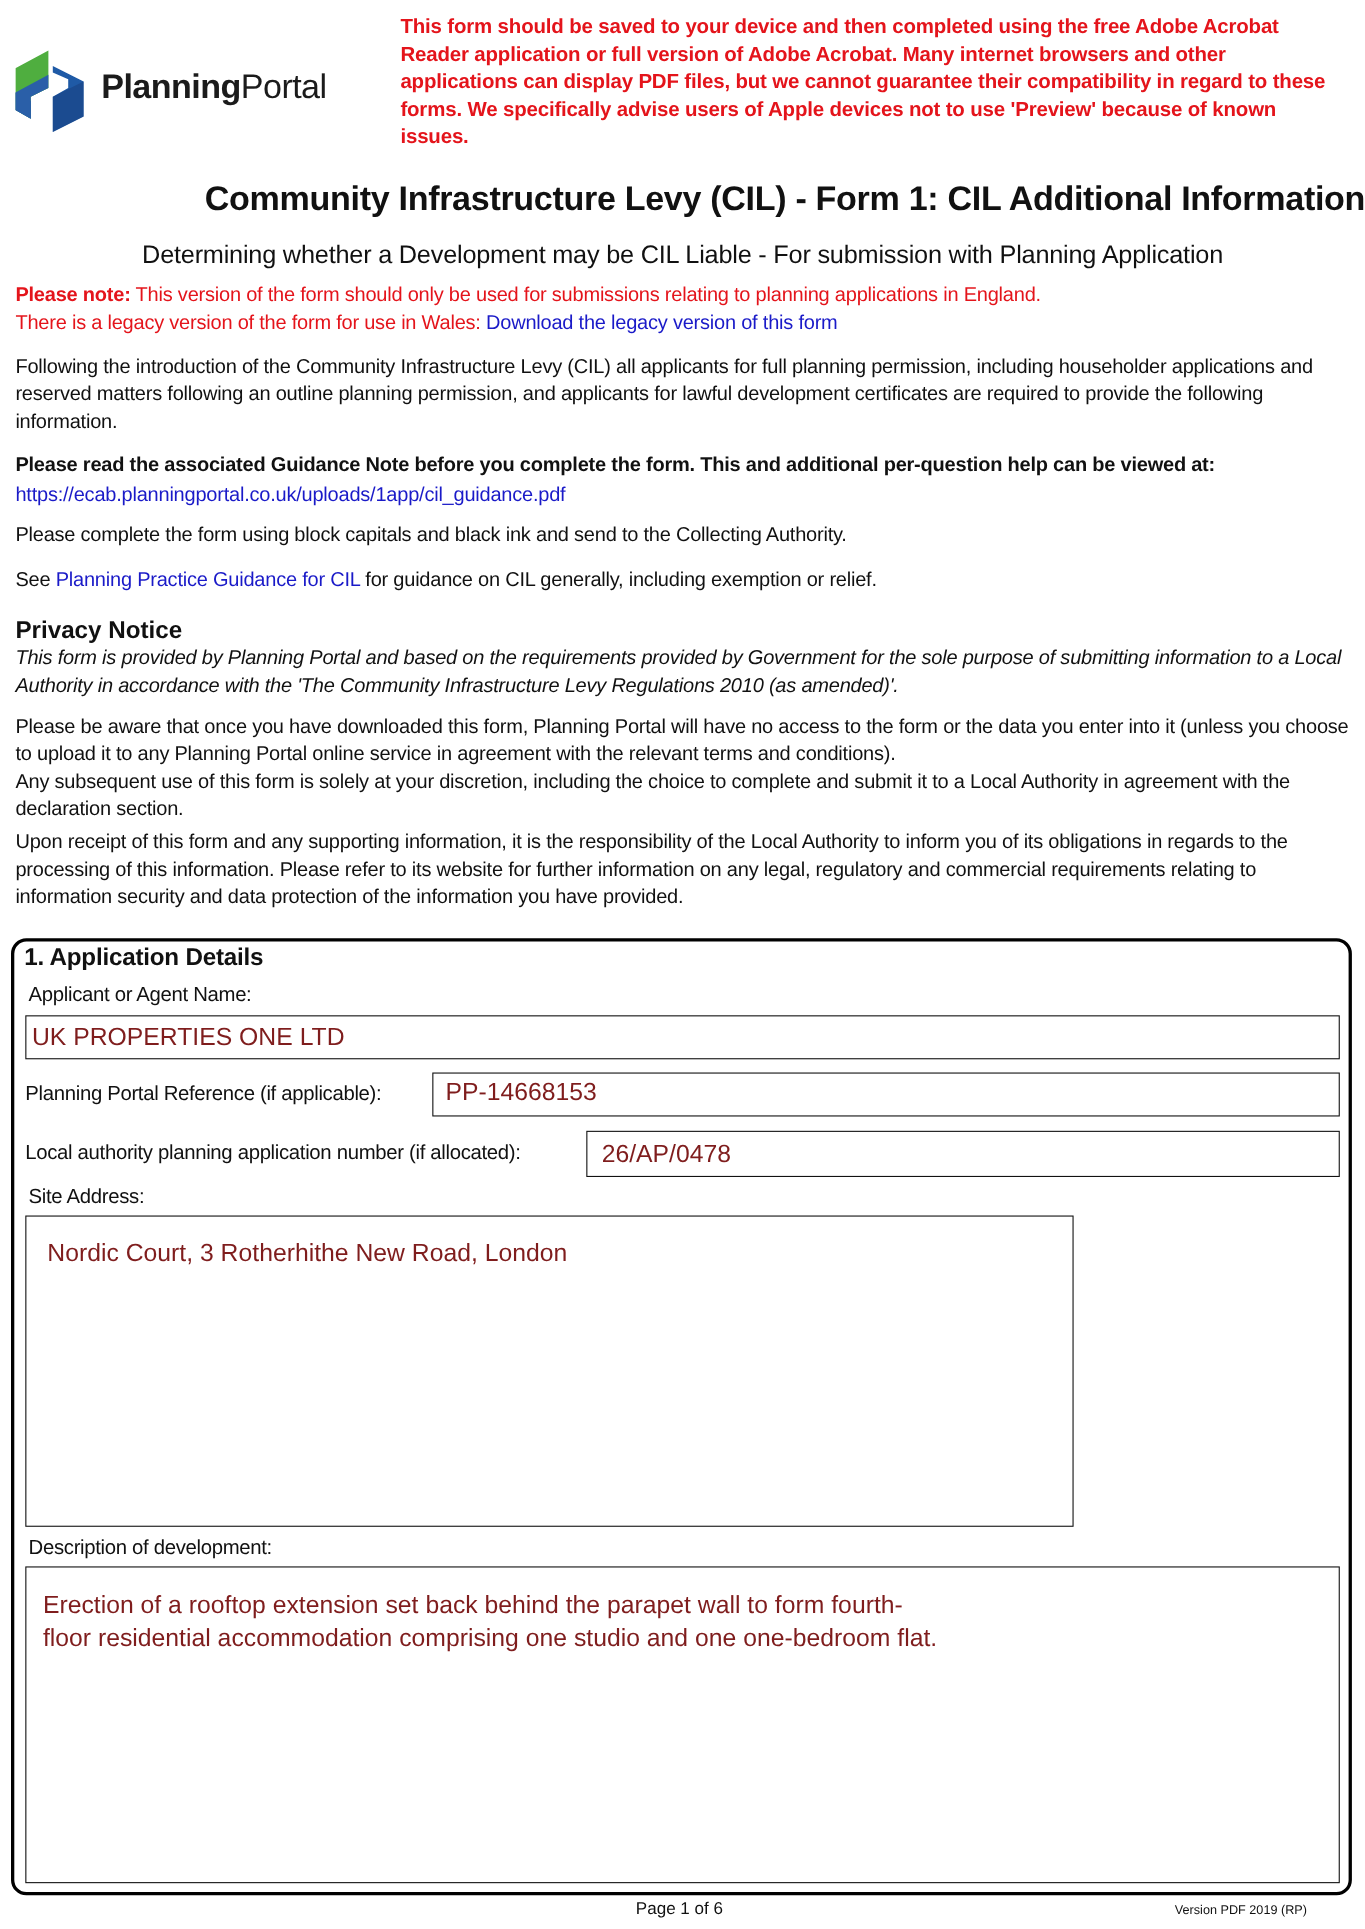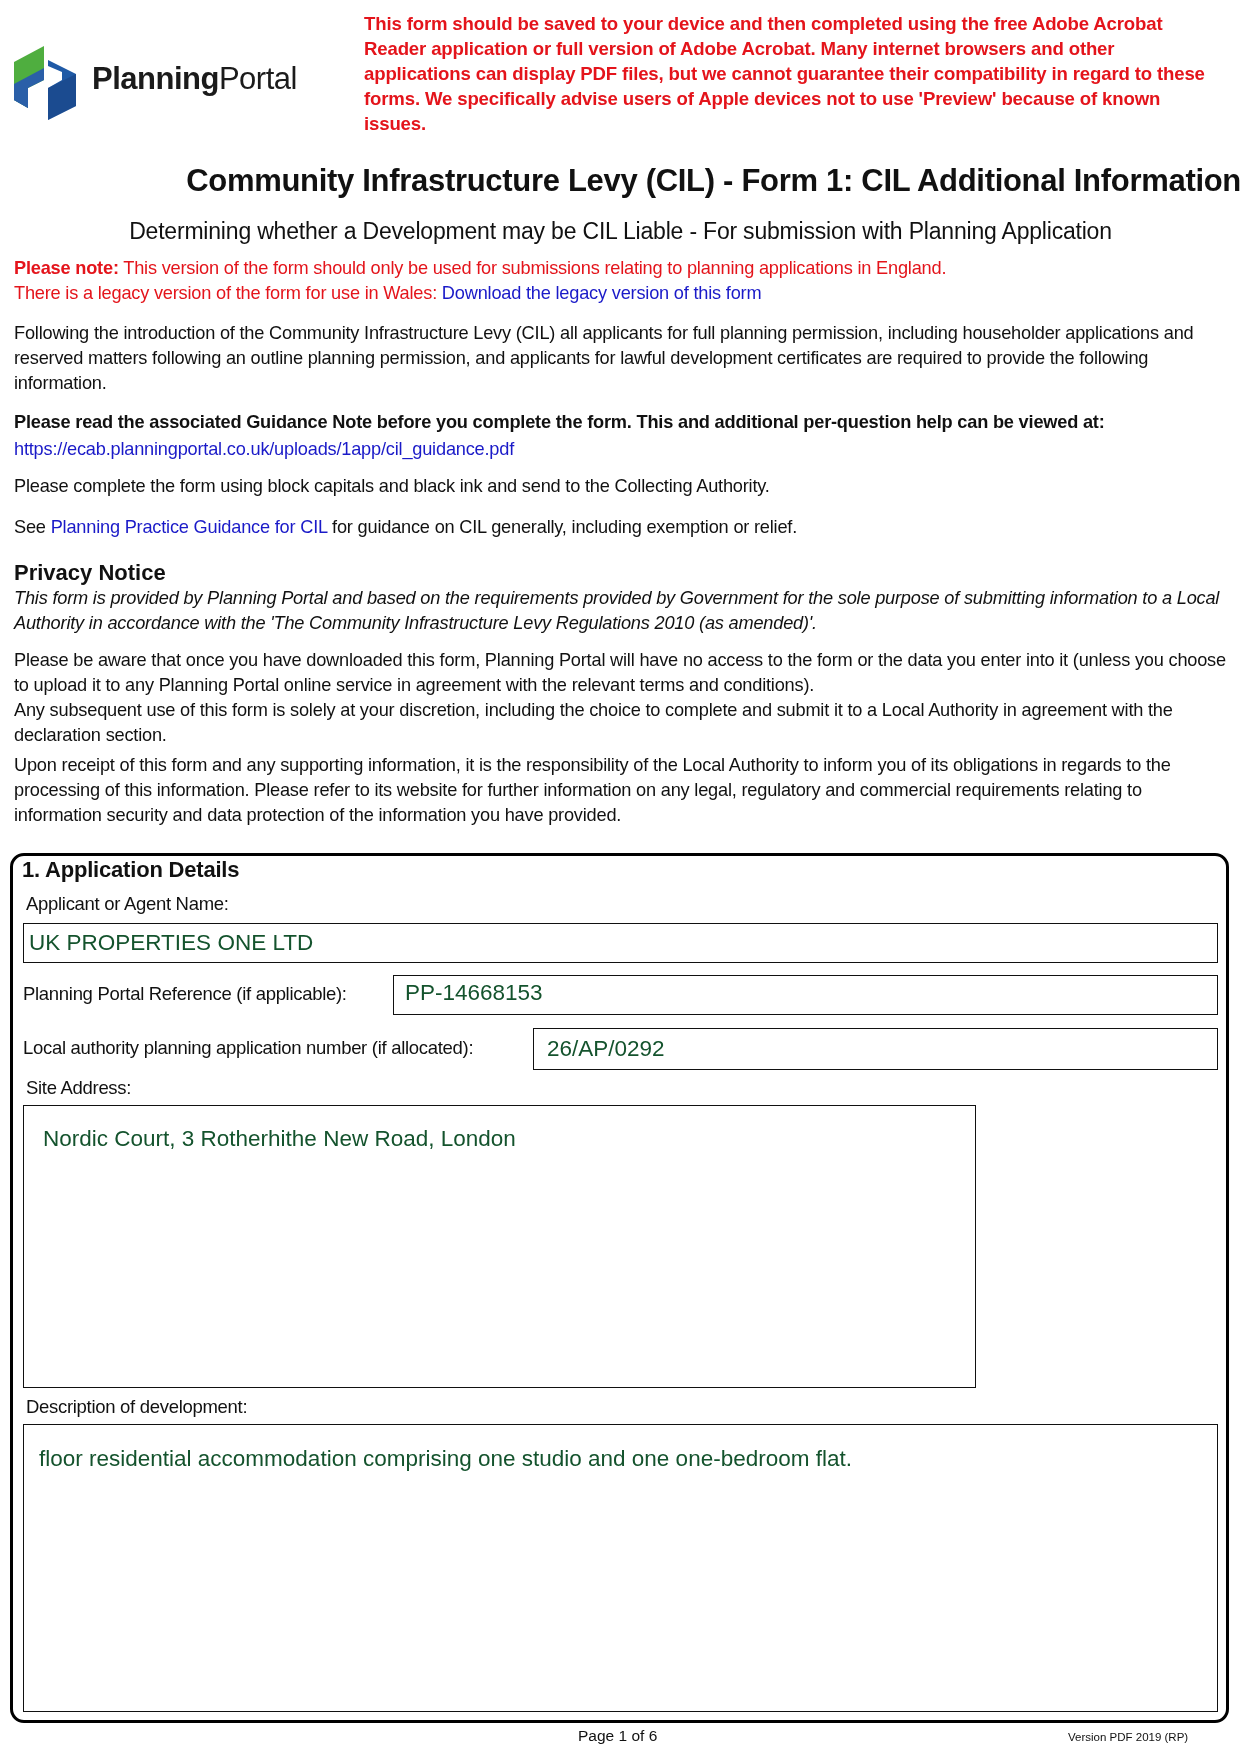--- a/index.html
+++ b/index.html
@@ -21,21 +21,21 @@
   .body-text { font-family:"Liberation Sans", sans-serif; font-size:18.2px; line-height:25px; letter-spacing:-0.2px; left:14px; width:1215px; }
   .red { color:#e4141b; }
   .blue { color:#1a1ac8; }
   .bold { font-weight:700; }
   #privacy-heading { left:14px; top:560px; font-family:"Liberation Sans", sans-serif; font-weight:700; font-size:22px; }
   
   #section1 { left:10px; top:853px; width:1219px; height:870px; border:3px solid #000; border-radius:14px; box-sizing:border-box; }
   #section1-title { left:22px; top:857px; font-family:"Liberation Sans", sans-serif; font-weight:700; font-size:22px; letter-spacing:-0.2px; }
   .label { font-family:"Liberation Sans", sans-serif; font-size:18.5px; letter-spacing:-0.3px; color:#111; }
   .field { border:1.5px solid #111; box-sizing:border-box; background:#fff; font-family:"Liberation Sans", sans-serif;
-           color:#14532d; font-size:22.5px; overflow:hidden; }
+           color:#7f1d1d; font-size:22.5px; overflow:hidden; }
   #footer-page { left:578px; top:1727px; font-family:"Liberation Sans", sans-serif; font-size:15.5px; }
   #footer-version { left:1068px; top:1731px; font-family:"Liberation Sans", sans-serif; font-size:11.5px; }
 </style>
 </head>
 <body>
 
 <div class="abs" id="logo">
   <svg class="abs" style="left:0;top:0" width="72" height="76" viewBox="0 0 72 76">
     <polygon points="0,18 30,2 30,36 14,44 14,64 0,56" fill="#4fae3f"></polygon>
     <polygon points="0,36 30,20 30,36 14,44 14,64 0,56" fill="#2e7fc0" opacity="0.0"></polygon>
@@ -78,24 +78,25 @@
 <div class="abs" id="section1"></div>
 <div class="abs" id="section1-title">1. Application Details</div>
 
 <div class="abs label" style="left:26px;top:893px;">Applicant or Agent Name:</div>
 <div class="abs field" style="left:23px;top:923px;width:1195px;height:40px;padding:6px 0 0 5px;">UK PROPERTIES ONE LTD</div>
 
 <div class="abs label" style="left:23px;top:983px;">Planning Portal Reference (if applicable):</div>
 <div class="abs field" style="left:393px;top:975px;width:825px;height:40px;padding:4px 0 0 11px;">PP-14668153</div>
 
 <div class="abs label" style="left:23px;top:1037px;">Local authority planning application number (if allocated):</div>
-<div class="abs field" style="left:533px;top:1028px;width:685px;height:42px;padding:7px 0 0 13px;">26/AP/0292</div>
+<div class="abs field" style="left:533px;top:1028px;width:685px;height:42px;padding:7px 0 0 13px;">26/AP/0478</div>
 
 <div class="abs label" style="left:26px;top:1077px;">Site Address:</div>
 <div class="abs field" style="left:23px;top:1105px;width:953px;height:283px;padding:20px 0 0 19px;">Nordic Court, 3 Rotherhithe New Road, London</div>
 
 <div class="abs label" style="left:26px;top:1396px;">Description of development:</div>
 <div class="abs field" style="left:23px;top:1424px;width:1195px;height:288px;padding:19px 0 0 15px;line-height:30px;">
+  <div>Erection of a rooftop extension set back behind the parapet wall to form fourth-</div>
   <div>floor residential accommodation comprising one studio and one one-bedroom flat.</div>
 </div>
 
 <div class="abs" id="footer-page">Page 1 of 6</div>
 <div class="abs" id="footer-version">Version PDF 2019 (RP)</div>
 
 </body></html>

